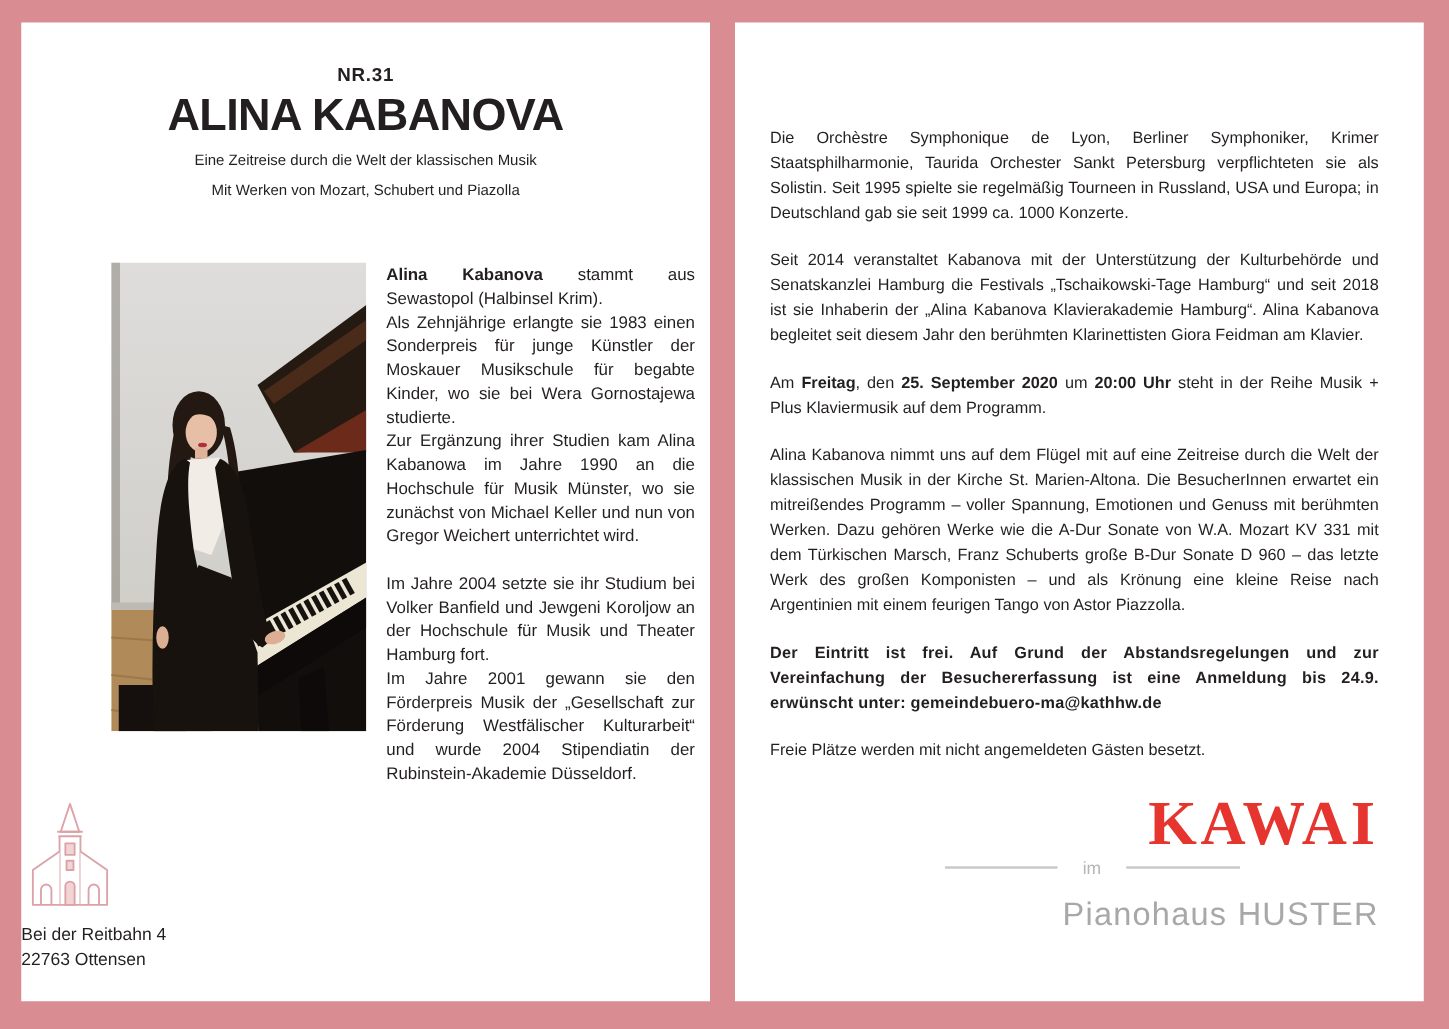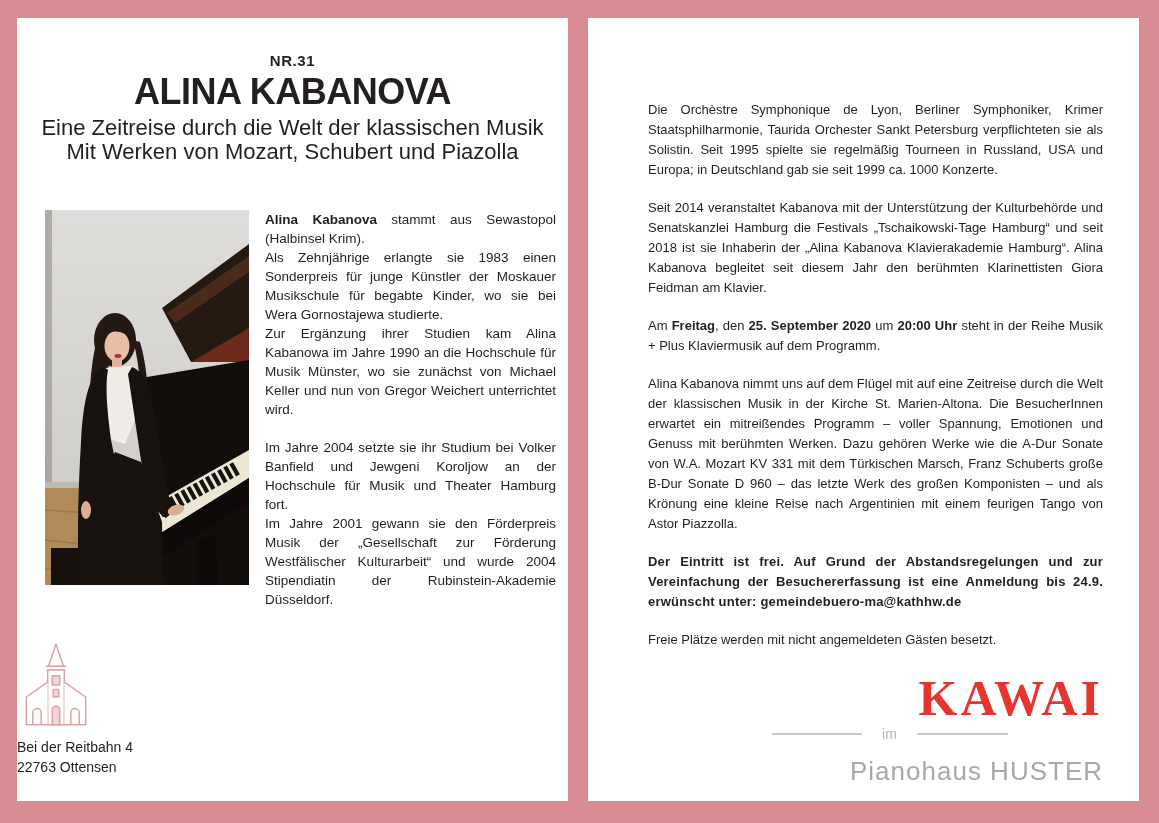--- a/index.html
+++ b/index.html
@@ -26,46 +26,46 @@
   .lp-header { text-align: center; padding-top: 36px; }
   .nr {
     font-size: 15px; font-weight: bold; letter-spacing: .6px;
     line-height: 13px;
   }
   .title {
     margin: 3px 0 2px;
     font-size: 36px; font-weight: 800;
     letter-spacing: -.5px; line-height: 44px;
   }
-  .subtitle { font-size: 22px; line-height: 24px; font-weight: 500; }
+  .subtitle { font-size: 12px; line-height: 24px; font-weight: 500; }
 
   .lp-main {
     display: flex; gap: 16px;
     margin-top: 46px;
-    padding: 0 12px 0 28px;
+    padding: 0 12px 0 72px;
   }
   .photo-wrap { flex: none; width: 204px; height: 375px; }
   .bio {
     flex: 1 1 0;
     font-size: 13.5px; line-height: 19px;
     text-align: justify;
   }
   .bio p { margin: 0; }
   .bio p.block-start { margin-top: 19px; }
   .bio strong { font-weight: bold; }
 
   .lp-footer {
     position: absolute; left: 0; right: 0; bottom: 24px;
     text-align: left;
   }
   .church { margin-bottom: 6px; }
   .addr { font-size: 14px; line-height: 20px; }
 
   
-  .rp-body { padding: 82px 36px 0 60px; }
+  .rp-body { padding: 82px 36px 0 28px; }
   .rp-body p {
     margin: 0 0 18px;
     font-size: 13px; line-height: 20px;
     text-align: justify;
   }
   .rp-body p.bold-par { font-weight: bold; letter-spacing: .2px; }
   .rp-body p.last-par { margin-bottom: 0; }
   .rp-body strong { font-weight: bold; }
 
   .kawai {

